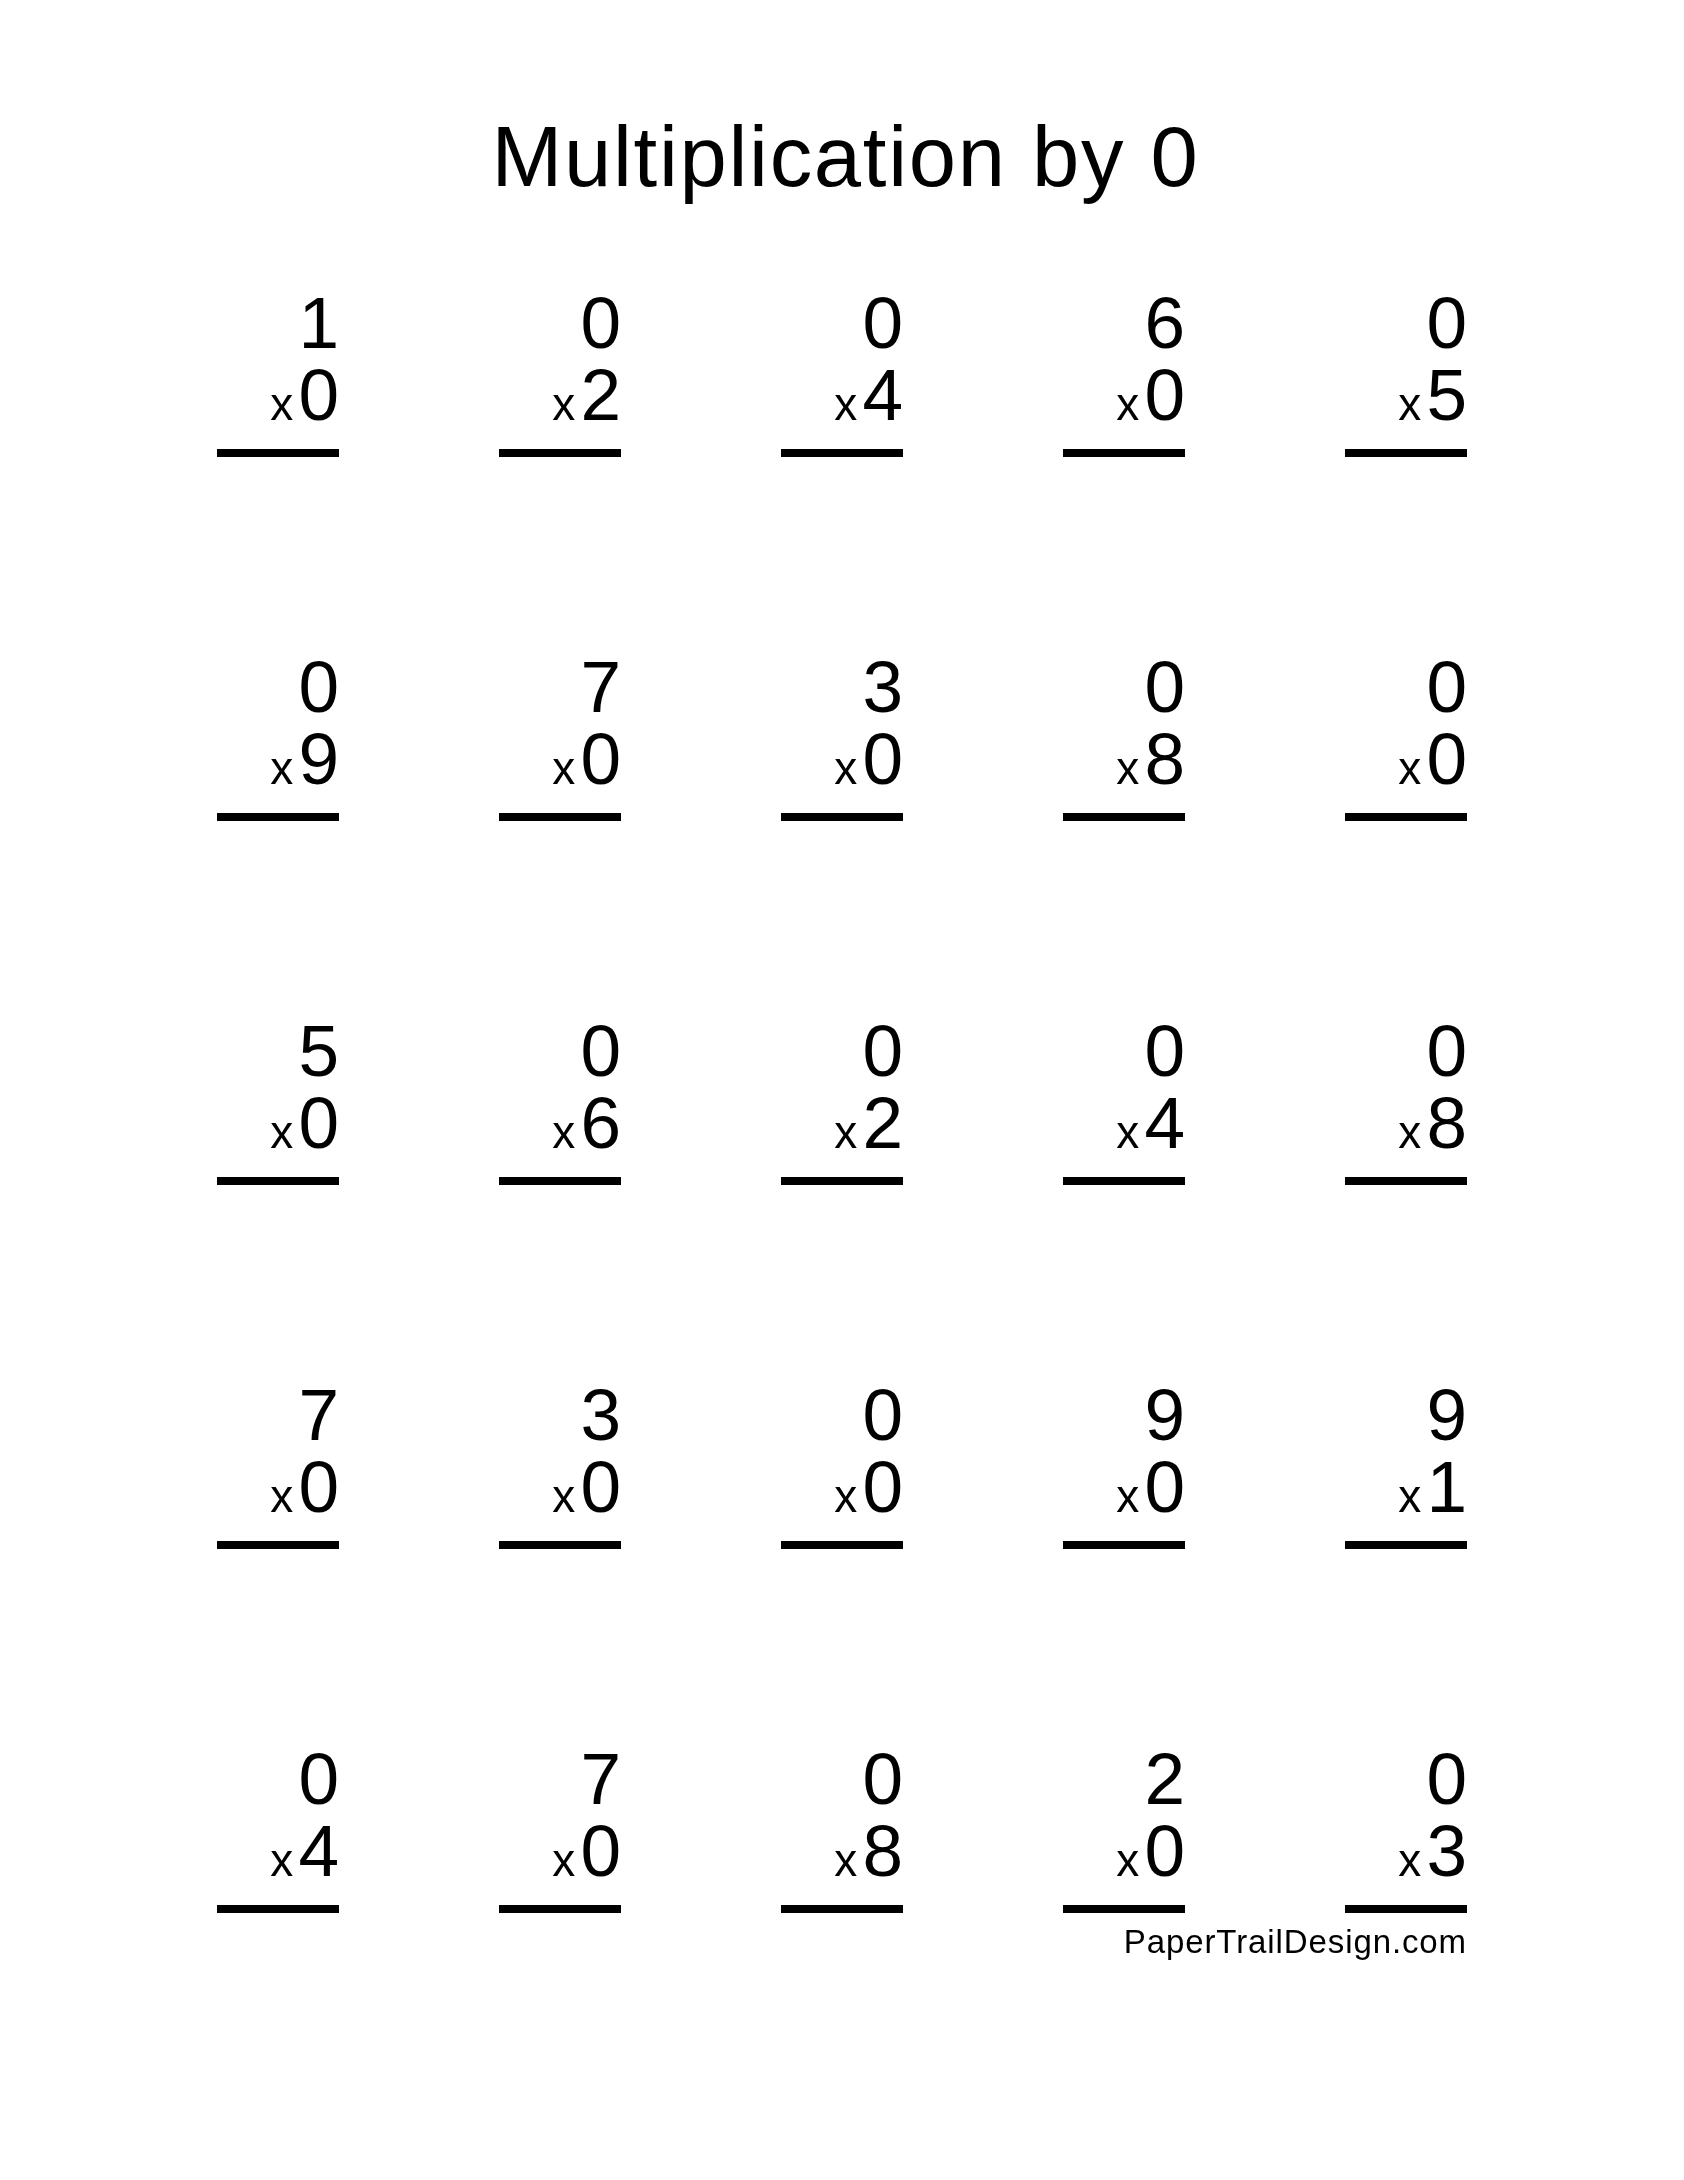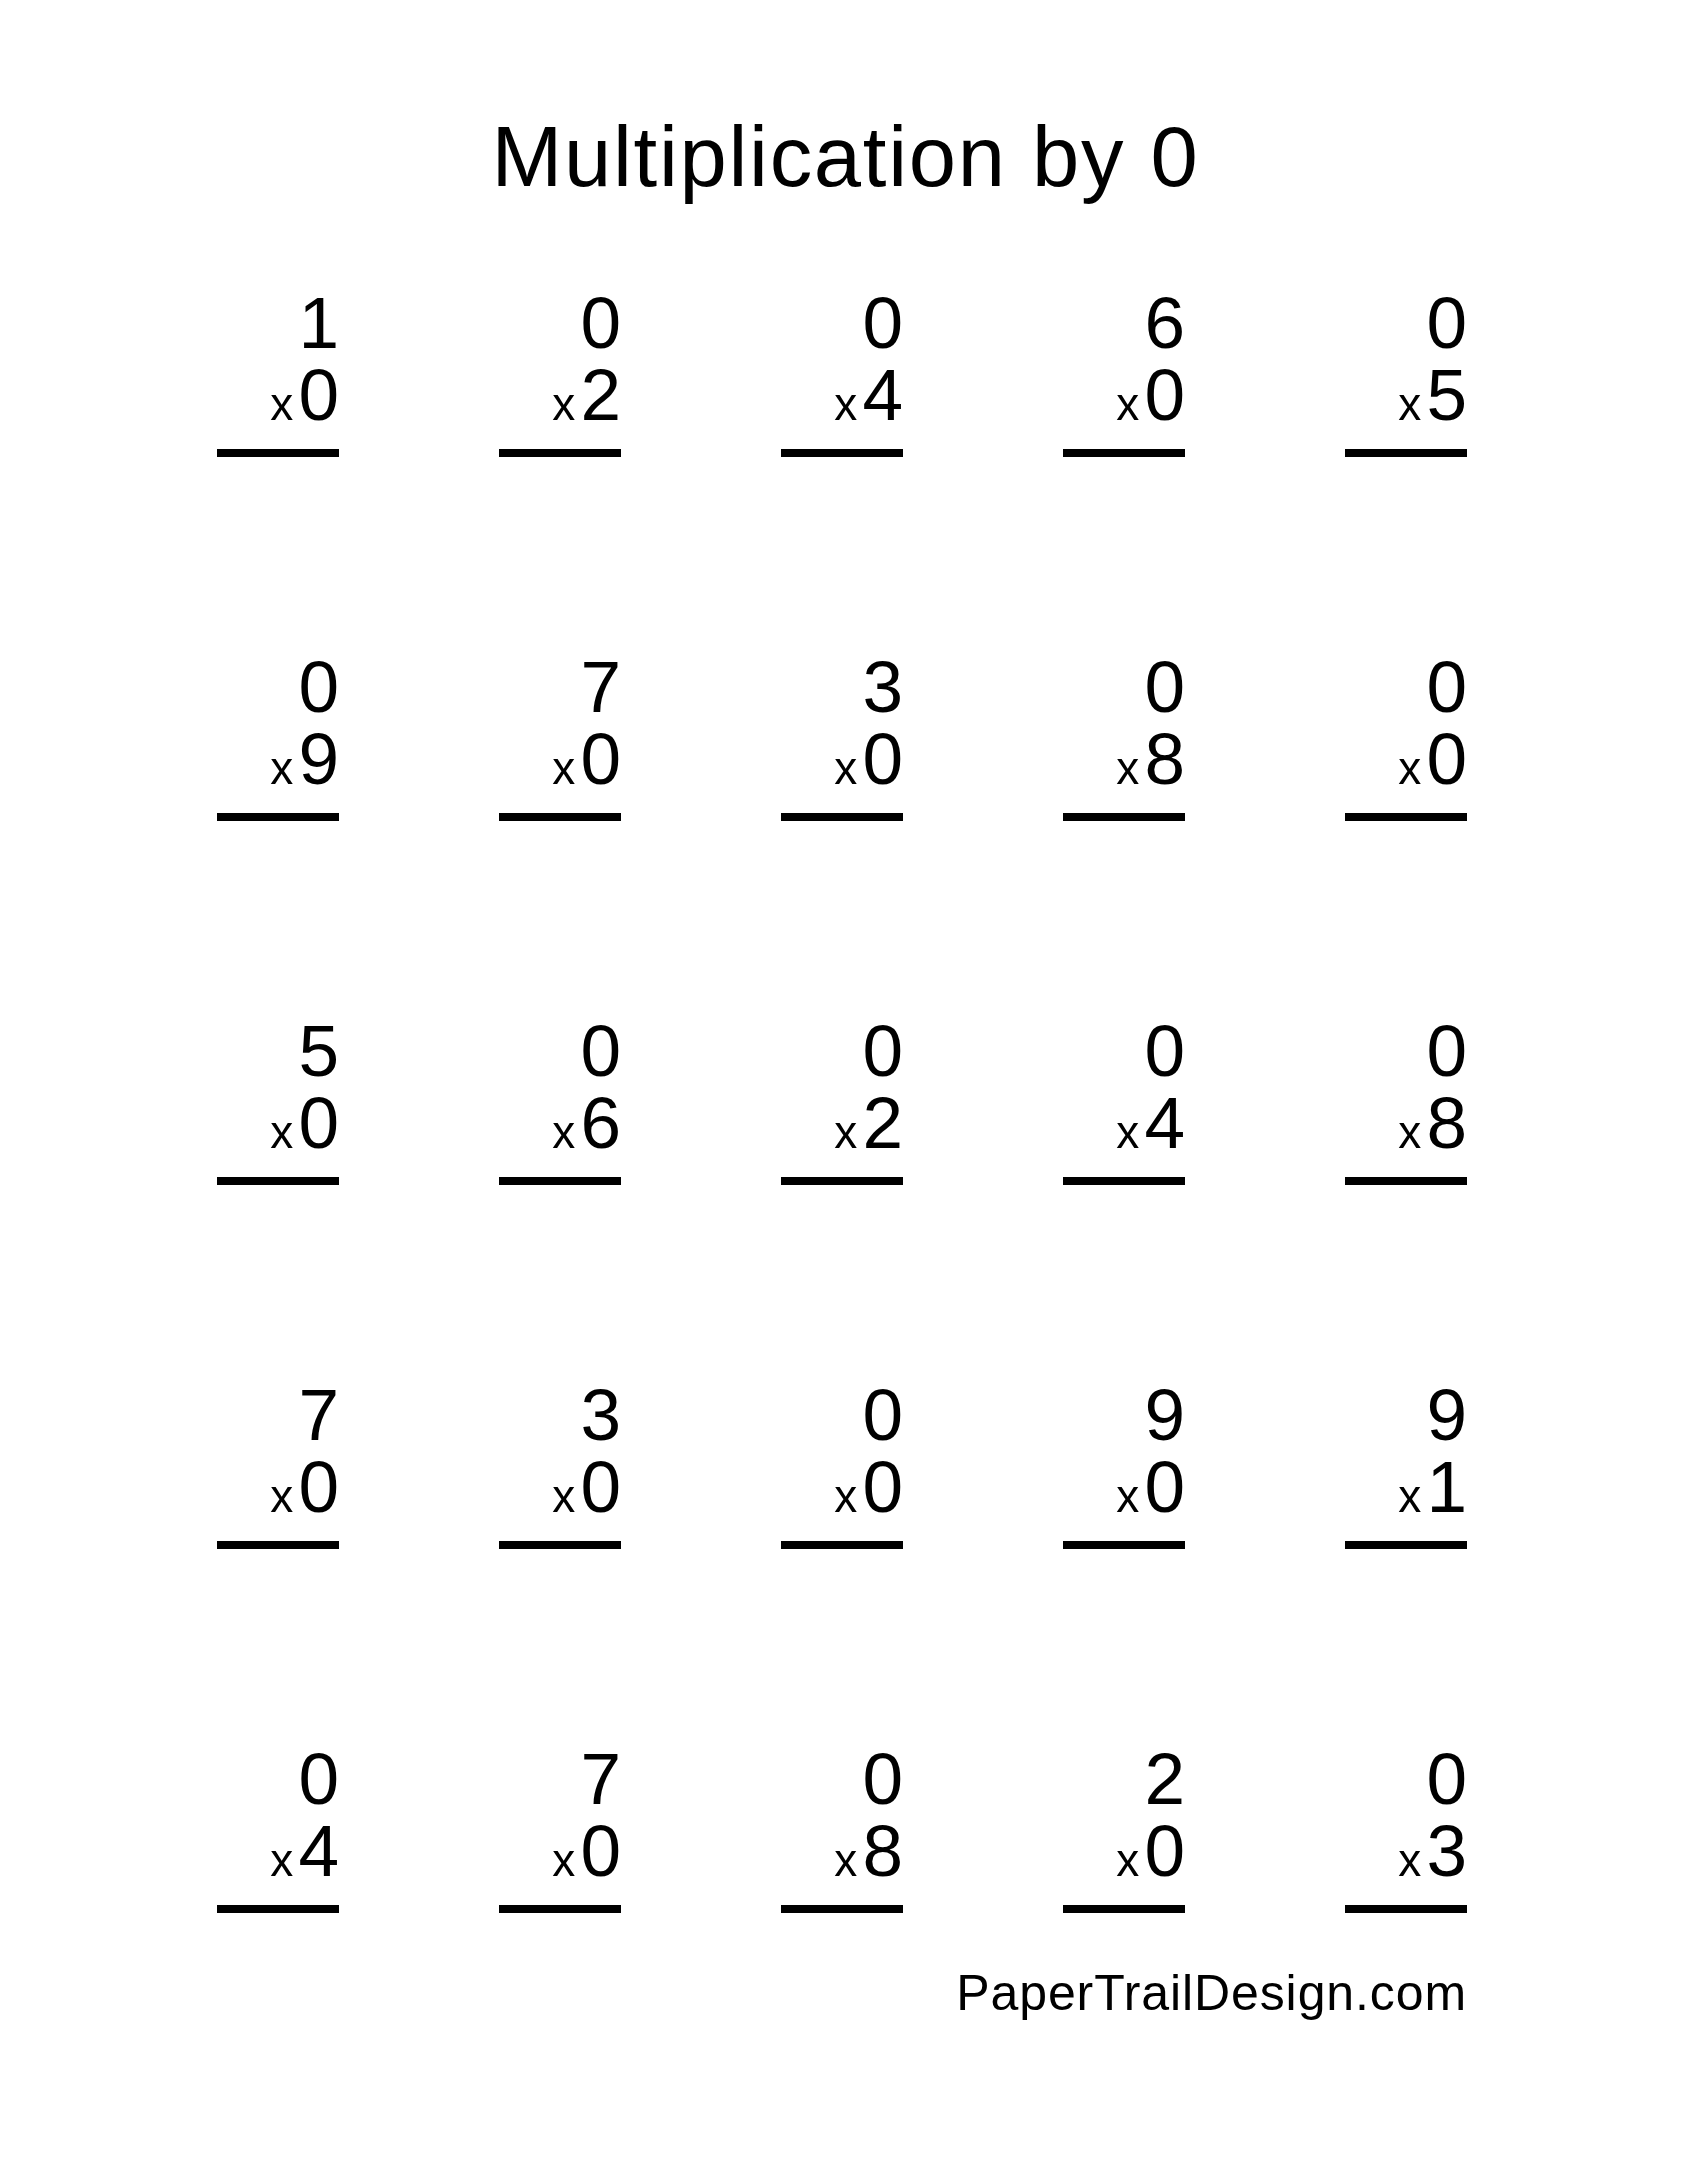--- a/index.html
+++ b/index.html
@@ -57,23 +57,23 @@
     margin-right: 5.1px;
   }
   .answer-rule {
     height: 8.5px;
     width: 122px;
     background: #000000;
     margin-top: 8.5px;
   }
   .footer {
     position: absolute;
-    top: 1964px;
+    top: 1923px;
     right: 218px;
-    font-size: 50px;
+    font-size: 33px;
     letter-spacing: 0.9px;
     white-space: nowrap;
   }
 </style>
 </head>
 <body>
 
 <div class="sheet">
   <h1 class="title">Multiplication by 0</h1>
   <div class="grid" id="problems-grid">

